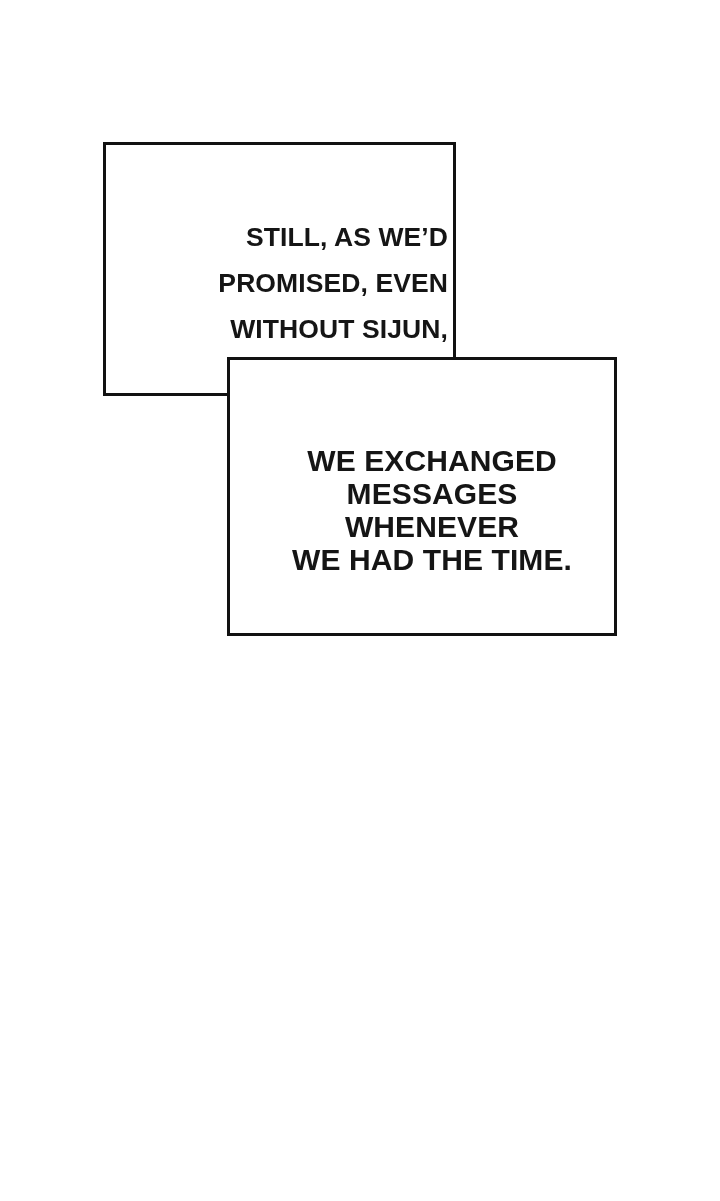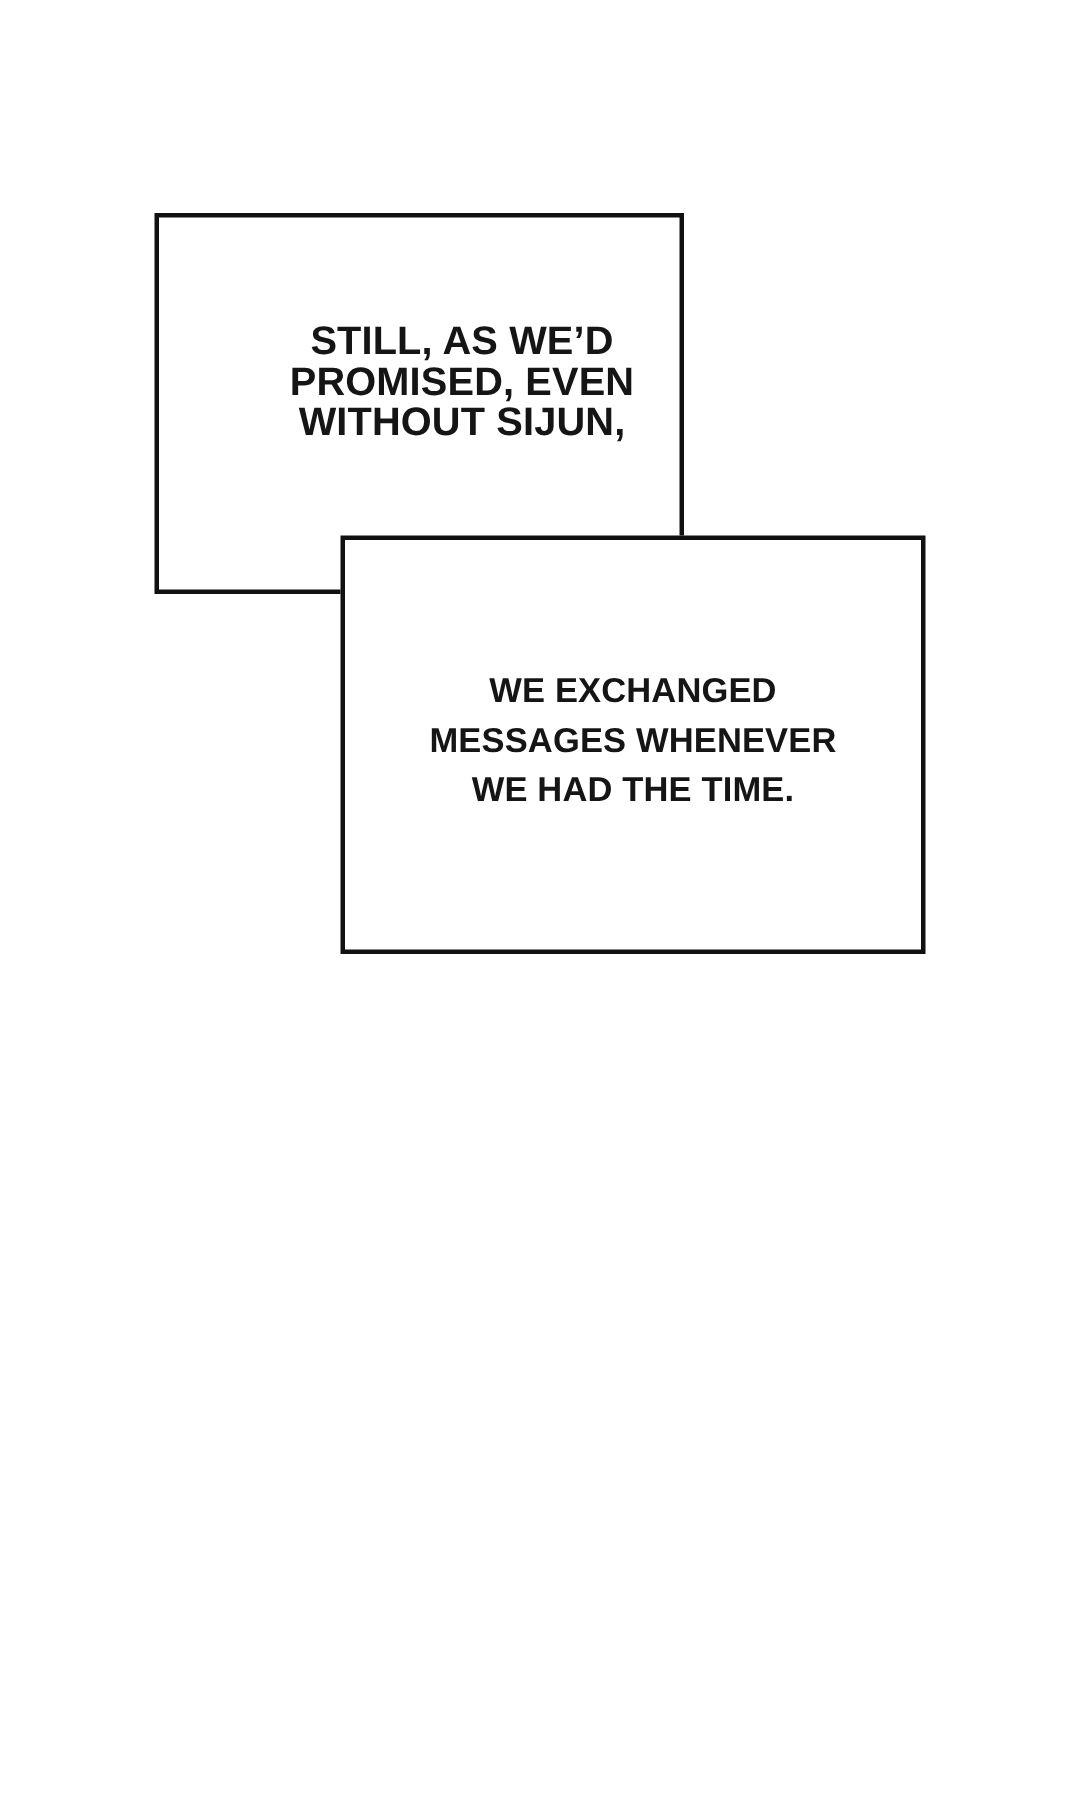--- a/index.html
+++ b/index.html
@@ -63,30 +63,30 @@
     letter-spacing: 0.1px;
     white-space: pre-line;
     -webkit-font-smoothing: antialiased;
   }
 
   #caption-still {
     left: 168px;
     top: 214px;
     width: 280px;
     font-size: 26.5px;
-    line-height: 27px;
-    text-align: center;
+    line-height: 46px;
+    text-align: right;
     z-index: 5;
   }
 
   #caption-exchanged {
-    left: 247px;
+    left: 257px;
     top: 444px;
     width: 350px;
-    font-size: 23px;
+    font-size: 30px;
     line-height: 33px;
     text-align: center;
     z-index: 5;
   }
 </style>
 </head>
 <body>
 
 <div id="page">
 

